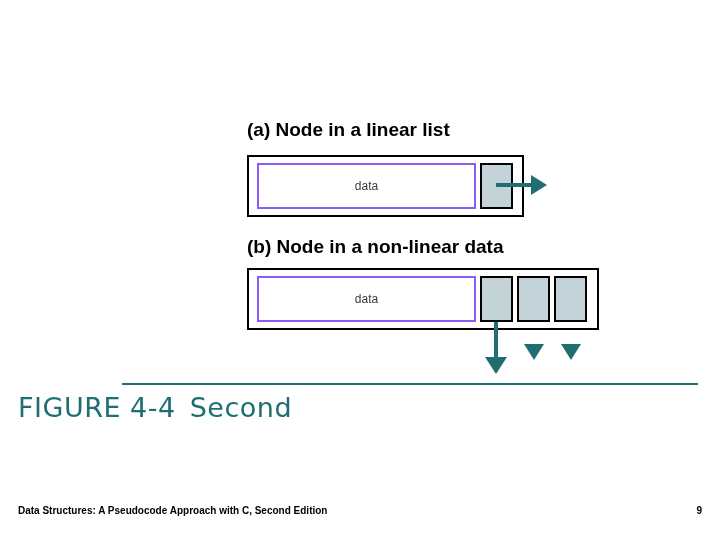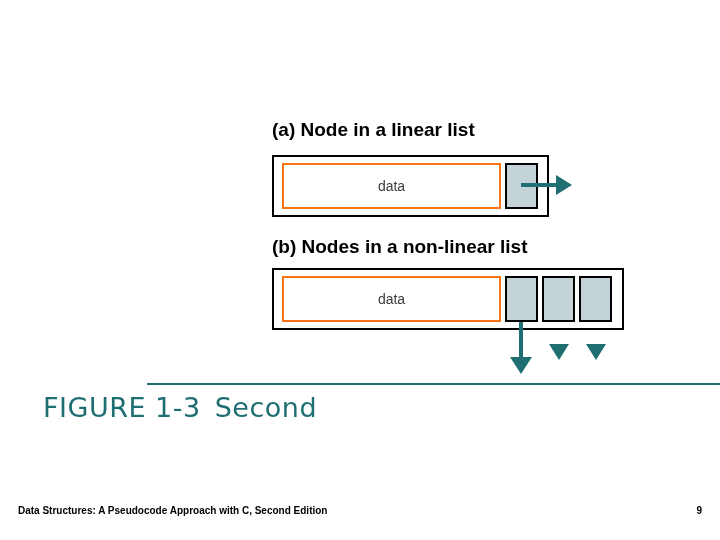--- a/index.html
+++ b/index.html
@@ -15,21 +15,20 @@
     overflow: hidden;
   }
 
   
   .figure-area {
     position: absolute;
     left: 0;
     top: 0;
     width: 592px;
     height: 470px;
-    margin-left: 25px;
   }
 
   .caption {
     position: absolute;
     font-weight: bold;
     font-size: 19px;
     color: #000000;
     letter-spacing: 0px;
     white-space: nowrap;
   }
@@ -41,27 +40,27 @@
     position: absolute;
     border: 2px solid #000000;
     background: #ffffff;
     box-sizing: border-box;
   }
   .node-a { left: 247px; top: 155px; width: 277px; height: 62px; }
   .node-b { left: 247px; top: 268px; width: 352px; height: 62px; }
 
   .data-cell {
     position: absolute;
-    border: 2px solid #f97316;
+    border: 2px solid #8b5cf6;
     background: #ffffff;
     box-sizing: border-box;
     display: flex;
     align-items: center;
     justify-content: center;
-    font-size: 14px;
+    font-size: 12px;
     color: #3a3a3a;
   }
   .data-a { left: 257px; top: 163px; width: 219px; height: 46px; }
   .data-b { left: 257px; top: 276px; width: 219px; height: 46px; }
 
   .link-cell {
     position: absolute;
     border: 2px solid #000000;
     background: #c3d3d8;
     box-sizing: border-box;
@@ -169,35 +168,35 @@
 
   <div class="caption caption-a">(a) Node in a linear list</div>
 
   <div class="node-outer node-a"></div>
   <div class="data-cell data-a">data</div>
   <div class="link-cell link-a"></div>
 
   <div class="arrow-line arrow-a-line"></div>
   <div class="arrow-a-head"></div>
 
-  <div class="caption caption-b">(b) Nodes in a non-linear list</div>
+  <div class="caption caption-b">(b) Node in a non-linear data</div>
 
   <div class="node-outer node-b"></div>
   <div class="data-cell data-b">data</div>
   <div class="link-cell link-b1"></div>
   <div class="link-cell link-b2"></div>
   <div class="link-cell link-b3"></div>
 
   <div class="arrow-line arrow-b1-line"></div>
   <div class="arrow-b1-head"></div>
   <div class="arrow-b2-head"></div>
   <div class="arrow-b3-head"></div>
 
   <div class="figure-rule"></div>
   <div class="figure-label">
-    <span class="fig-num">FIGURE 1-3</span><span class="fig-title">Second</span>
+    <span class="fig-num">FIGURE 4-4</span><span class="fig-title">Second</span>
   </div>
 </div>
 
 <div class="footer">
   <div class="footer-text">Data Structures: A Pseudocode Approach with C, Second Edition</div>
   <div class="footer-page">9</div>
 </div>
 
 </body></html>

